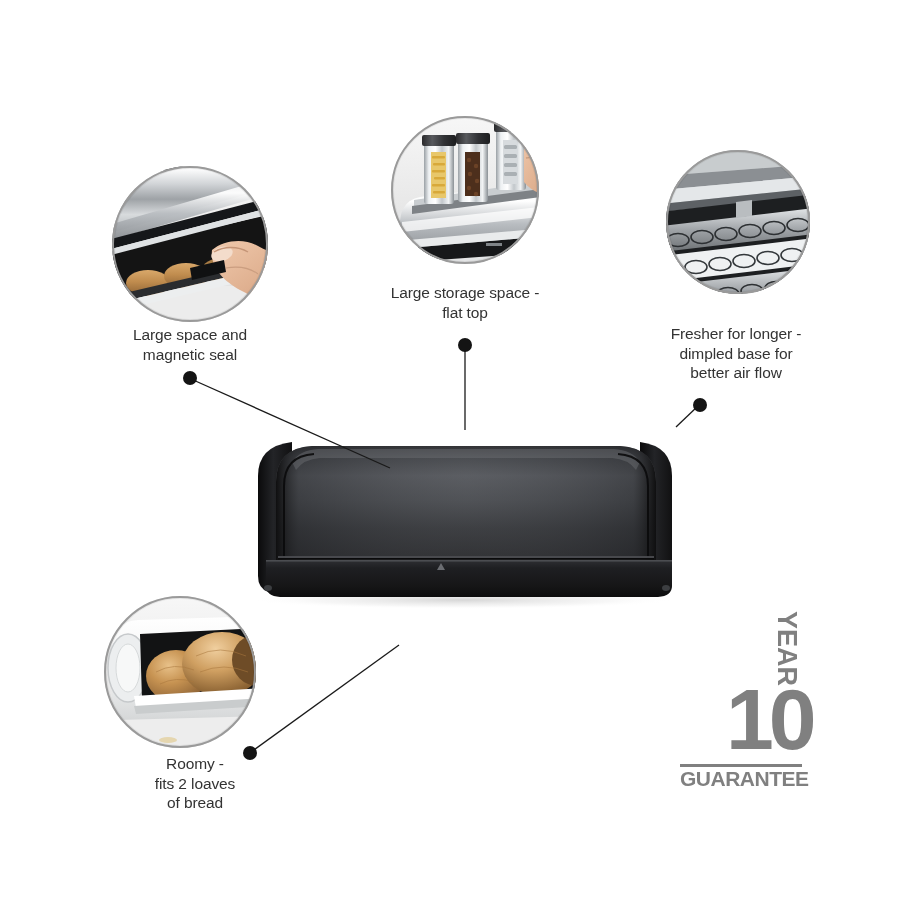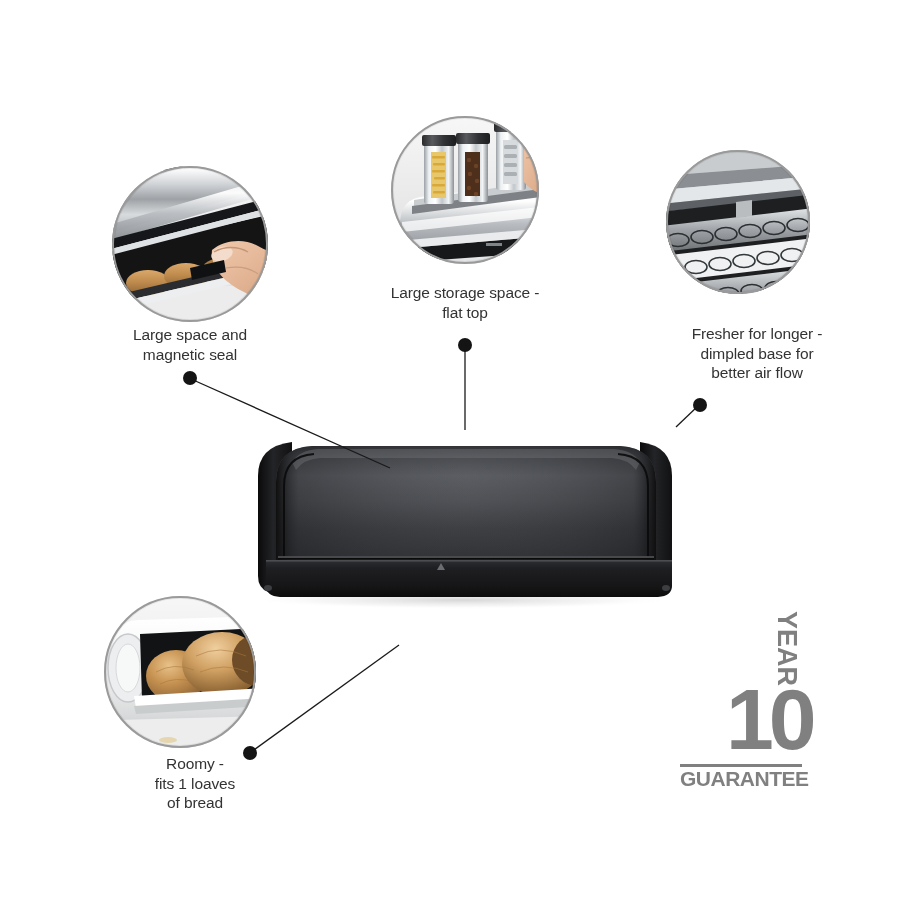--- a/index.html
+++ b/index.html
@@ -453,26 +453,26 @@
   <div class="callout-circle" style="left:391px; top:116px; width:148px; height:148px; background:transparent;"></div>
   <div class="callout-circle" style="left:666px; top:150px; width:144px; height:144px; background:transparent;"></div>
   <div class="callout-circle" style="left:104px; top:596px; width:152px; height:152px; background:transparent;"></div>
 
   <div class="callout-label" style="left:100px; top:325px; width:180px;">Large space and
 magnetic seal</div>
 
   <div class="callout-label" style="left:365px; top:283px; width:200px;">Large storage space -
 flat top</div>
 
-  <div class="callout-label" style="left:671px; top:324px; width:172px;">Fresher for longer -
+  <div class="callout-label" style="left:650px; top:324px; width:172px;">Fresher for longer -
 dimpled base for
 better air flow</div>
 
   <div class="callout-label" style="left:110px; top:754px; width:170px;">Roomy -
-fits 1 loaves
+fits 2 loaves
 of bread</div>
 
   <div class="guarantee">
     <div class="g-row">
       <div class="g-ten">10</div>
       <div class="g-year">YEAR</div>
     </div>
     <div class="g-rule"></div>
     <div class="g-guarantee">GUARANTEE</div>
   </div>

